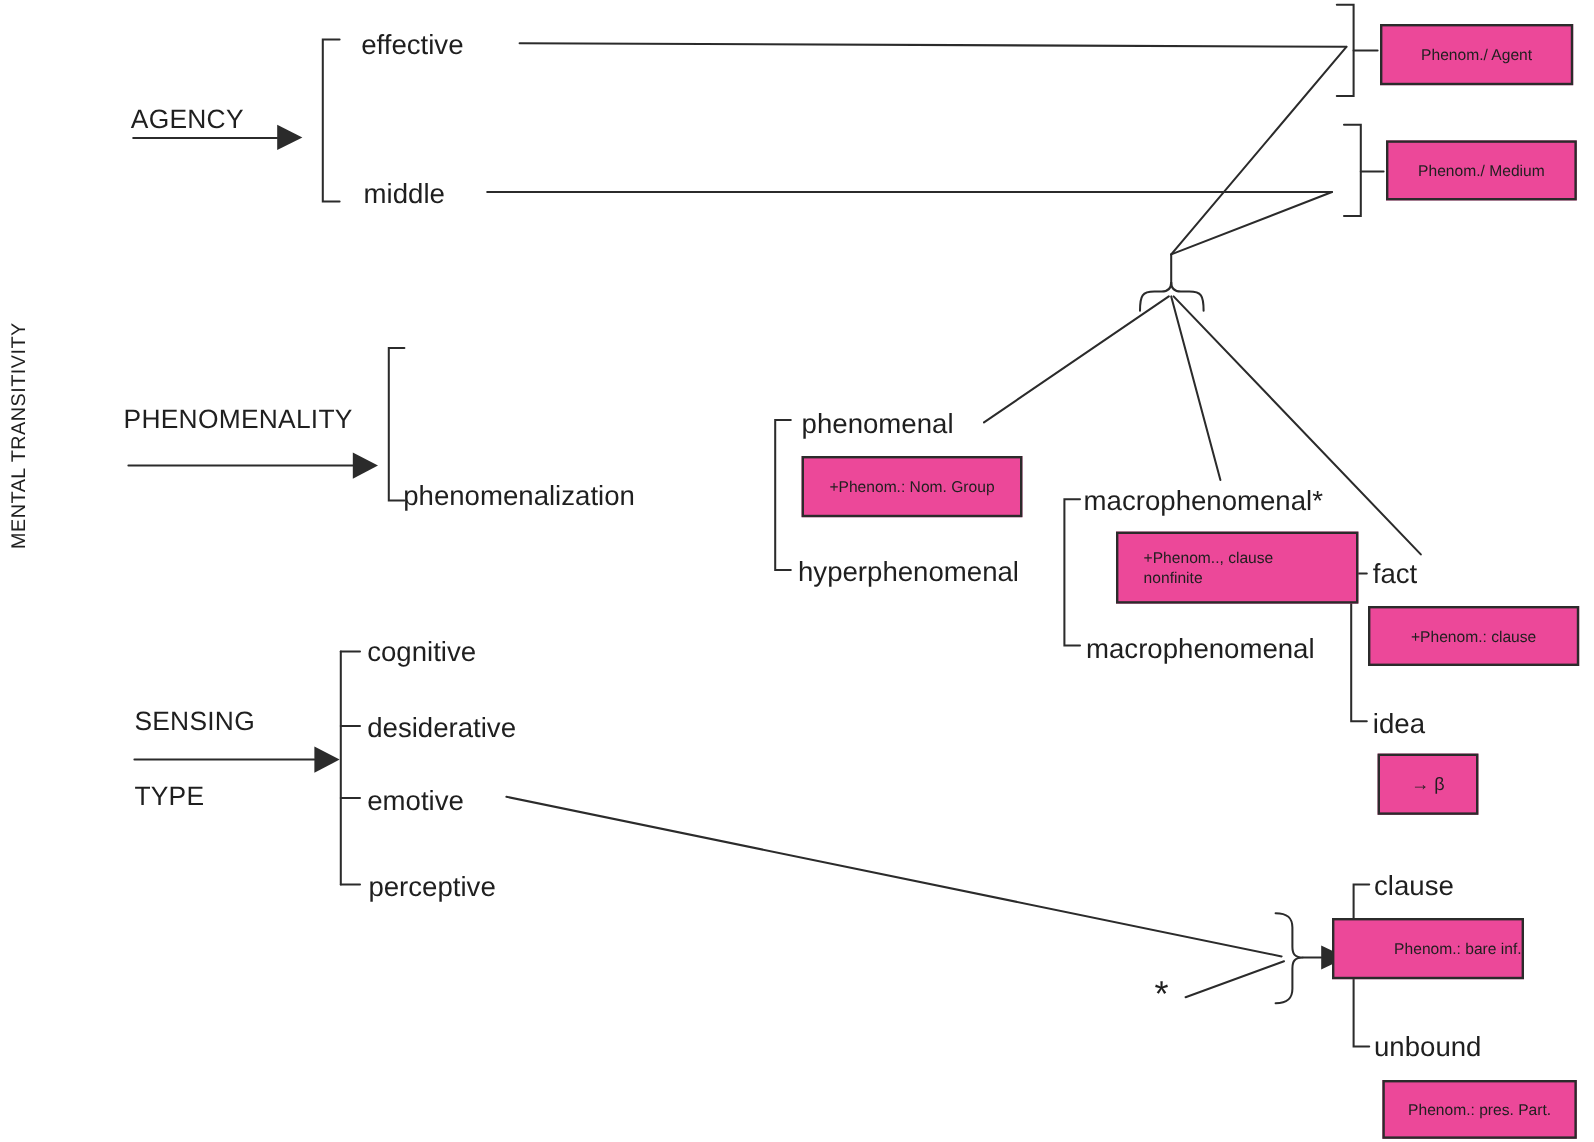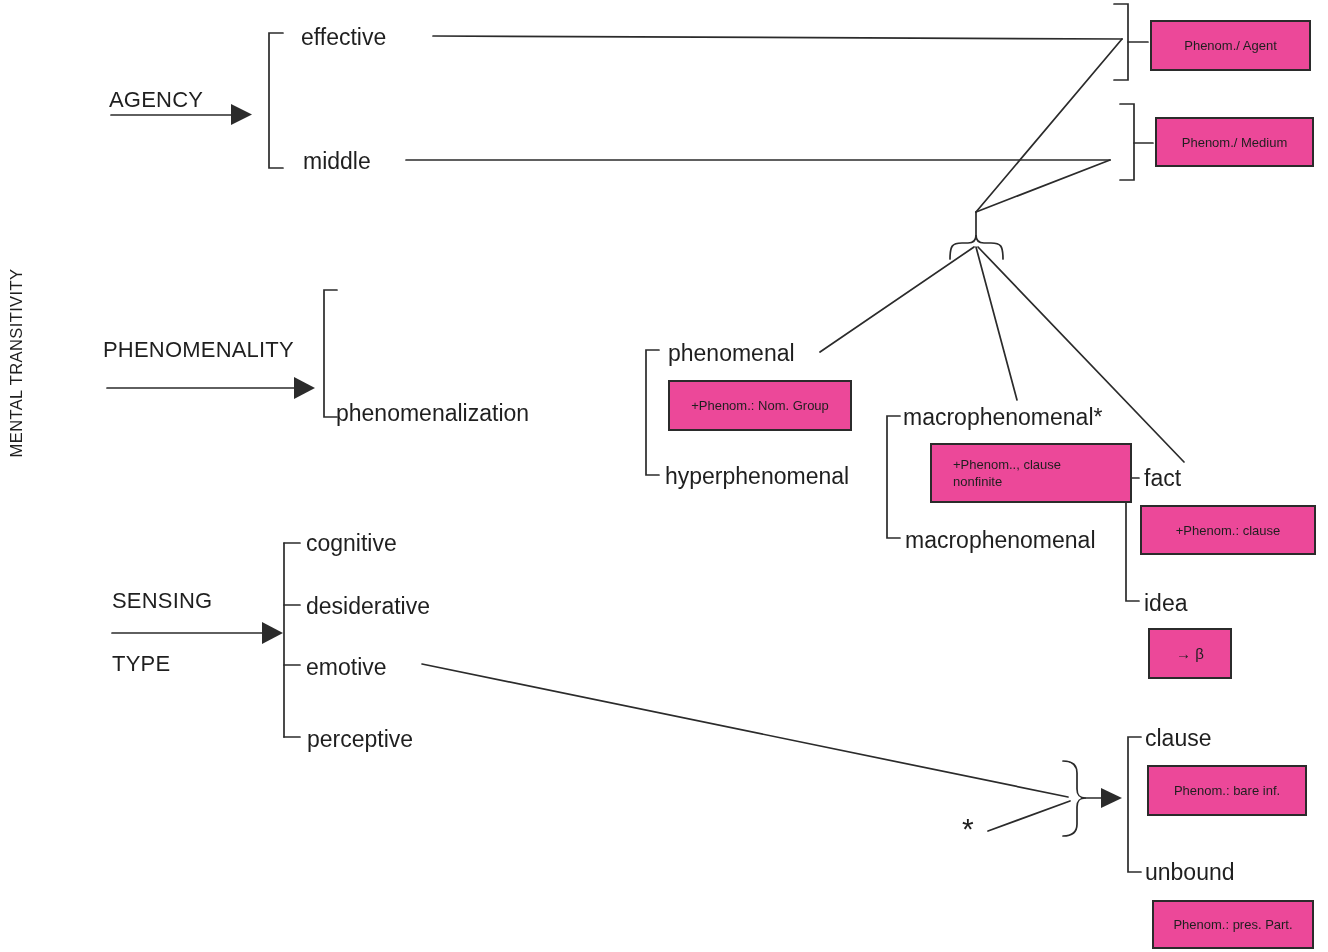--- a/index.html
+++ b/index.html
@@ -139,21 +139,21 @@
 
   <div class="lbl sys" style="left:112px;top:588px;">SENSING</div>
   <div class="lbl sys" style="left:112px;top:651px;">TYPE</div>
   <div class="lbl" style="left:306px;top:529px;">cognitive</div>
   <div class="lbl" style="left:306px;top:592px;">desiderative</div>
   <div class="lbl" style="left:306px;top:653px;">emotive</div>
   <div class="lbl" style="left:307px;top:725px;">perceptive</div>
 
   <div class="star" style="left:962px;top:814px;">*</div>
   <div class="lbl" style="left:1145px;top:724px;">clause</div>
-  <div class="rbox" style="left:1147px;top:765px;width:156px;height:47px;">
+  <div class="rbox" style="left:1110px;top:765px;width:156px;height:47px;justify-content:flex-end;">
     <span>Phenom.: bare inf.</span>
   </div>
   <div class="lbl" style="left:1145px;top:858px;">unbound</div>
   <div class="rbox" style="left:1152px;top:900px;width:158px;height:45px;">
     <span>Phenom.: pres. Part.</span>
   </div>
 
 </div>
 
 </body></html>

